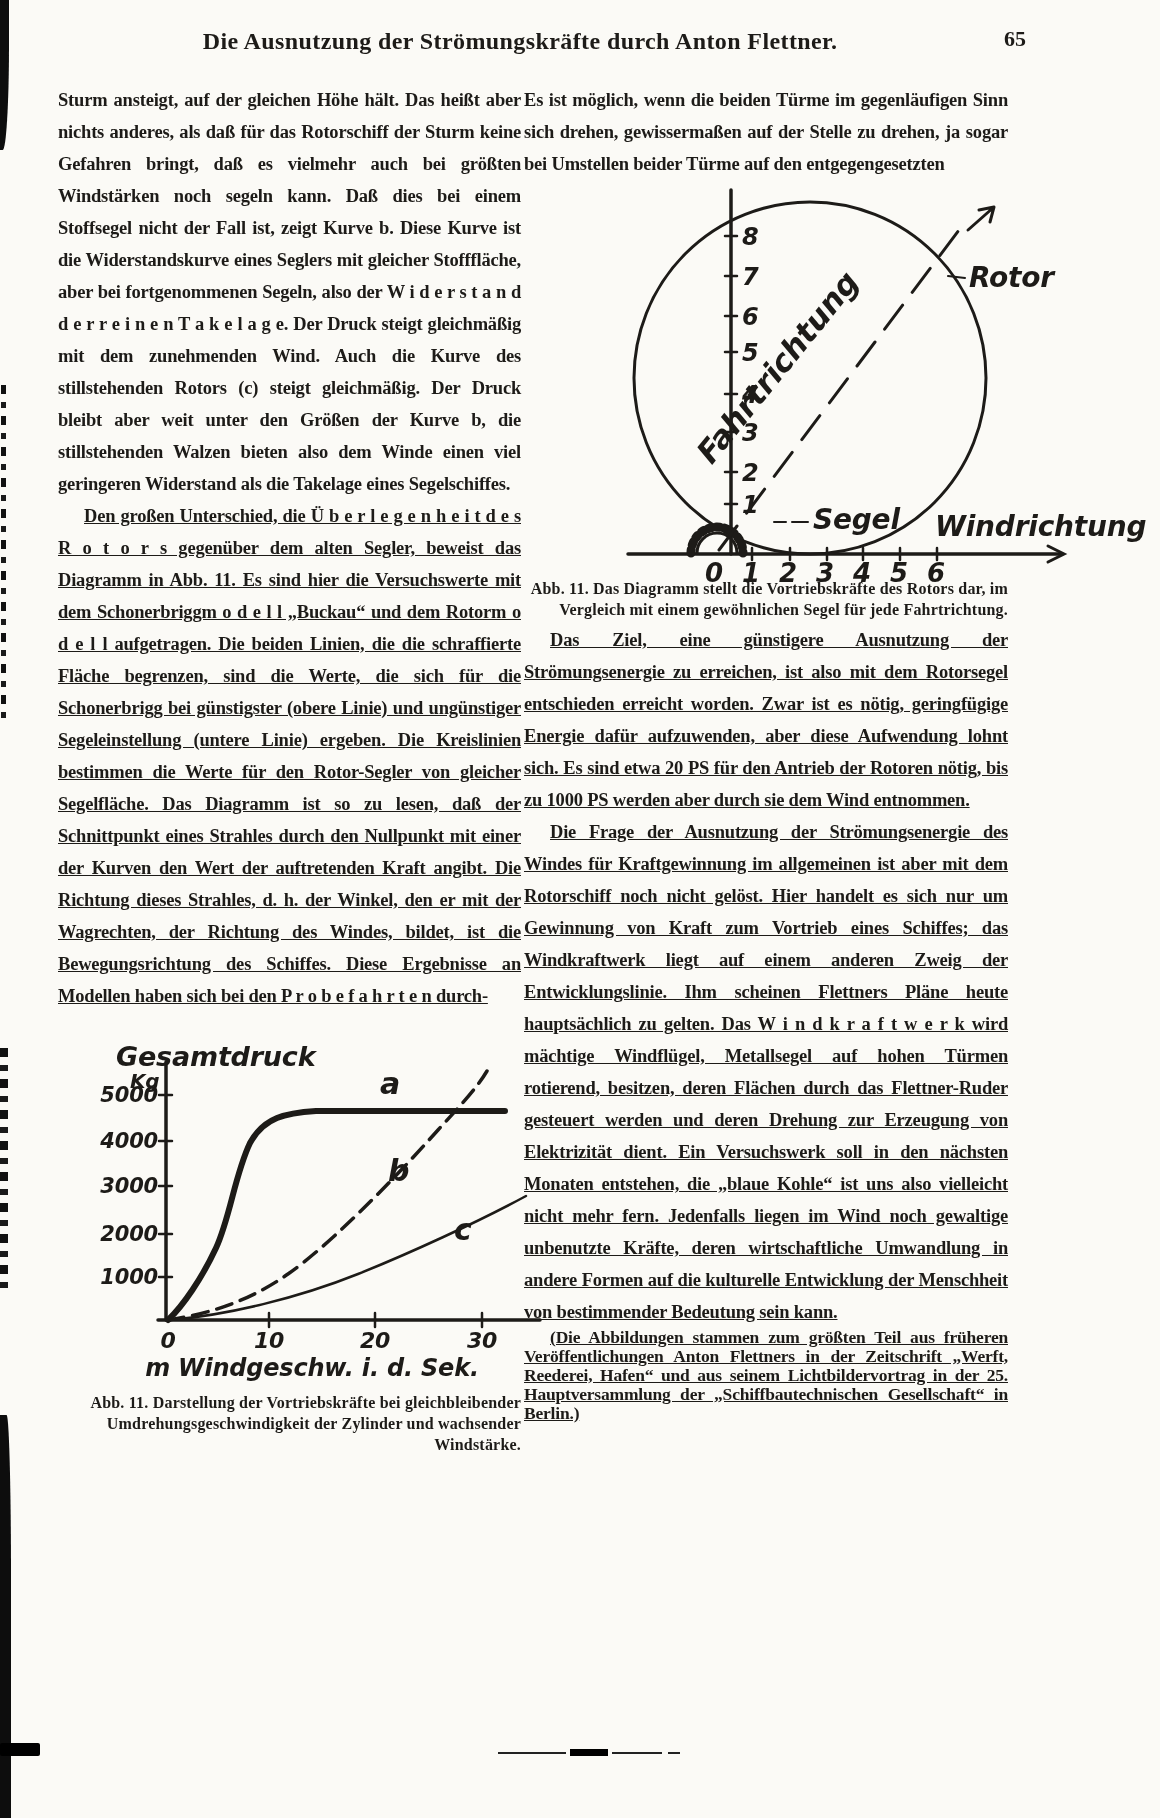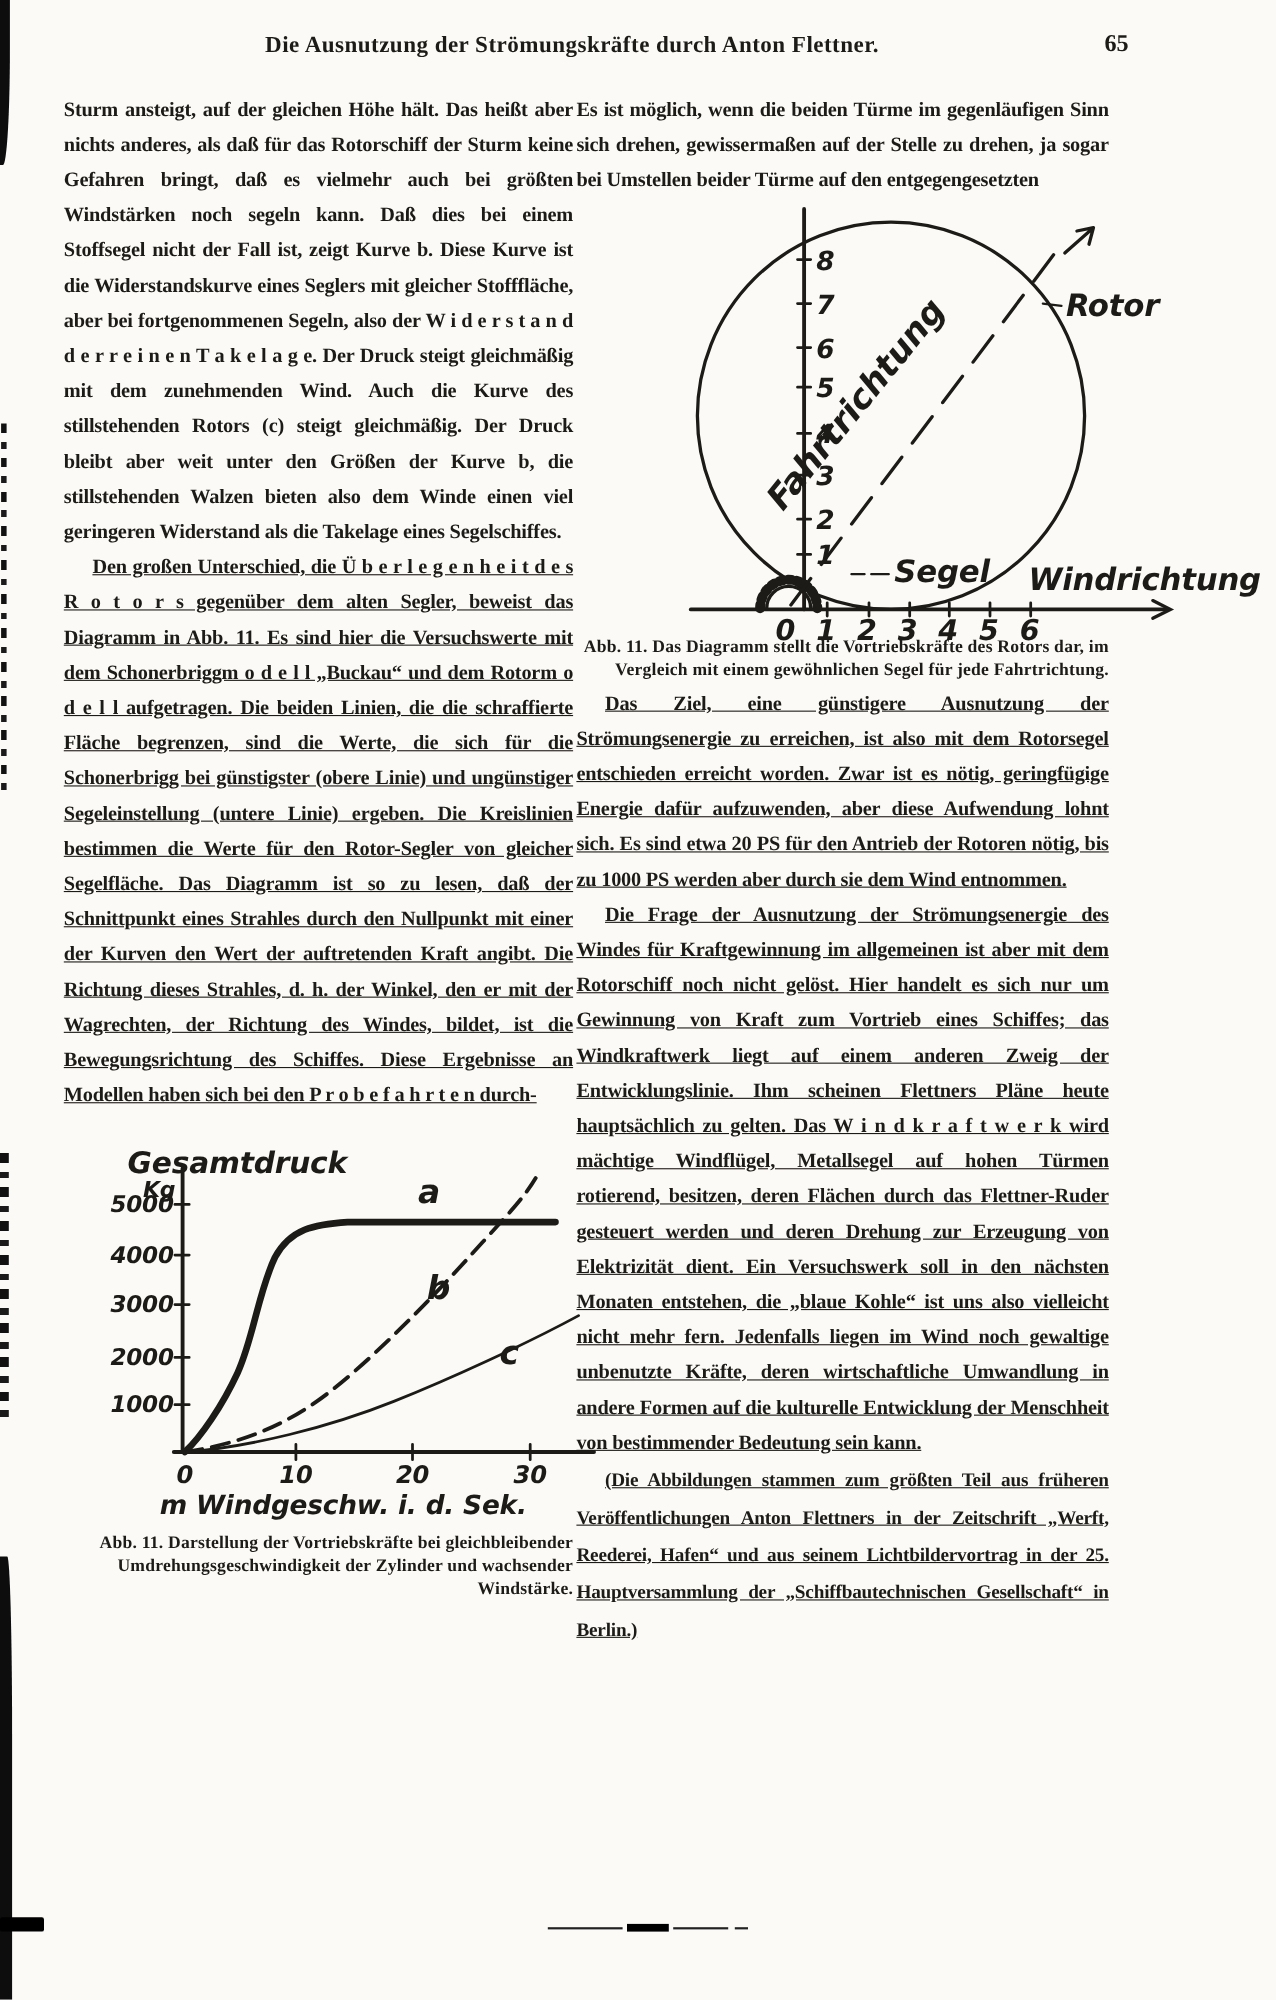--- a/index.html
+++ b/index.html
@@ -4,21 +4,21 @@
 <style>
   html,body{margin:0;padding:0;}
   body{
     width:1160px;height:1818px;position:relative;overflow:hidden;
     background:#fbfaf6;color:#1d1b18;
     font-family:"Liberation Serif", serif;
   }
   
   .page-header-title{
     position:absolute;top:28px;left:150px;width:740px;text-align:center;
-    font-size:21px;font-weight:bold;letter-spacing:.4px;
+    font-size:24px;font-weight:bold;letter-spacing:.4px;
   }
   .page-number{
     position:absolute;top:26px;left:1004px;font-size:22px;font-weight:bold;
   }
   
   .col{
     position:absolute;top:84px;text-align:justify;
     font-size:18.5px;line-height:32px;font-weight:bold;letter-spacing:-0.2px;
     hyphens:auto;
   }
@@ -34,21 +34,21 @@
     font-size:16px;line-height:21px;text-align:right;font-weight:bold;
     letter-spacing:.2px;margin-top:4px;
   }
   .fig10 figcaption{margin-top:8px;}
   svg{display:block;overflow:visible;}
   svg text{
     font-family:"DejaVu Sans", sans-serif;font-style:italic;font-weight:bold;
     fill:#1d1b18;
   }
   svg .stroke{stroke:#1d1b18;fill:none;stroke-linecap:round;}
-  .small-note{font-size:17.5px;line-height:34px;}
+  .small-note{font-size:17.5px;line-height:19px;}
   
   .edge{position:absolute;background:#0d0d0d;}
   .edge.speckle{
     background:repeating-linear-gradient(to bottom,#111 0 9px,rgba(0,0,0,0) 9px 17px,#1a1a1a 17px 23px,rgba(0,0,0,0) 23px 31px);
   }
   .blob{position:absolute;left:0;top:1743px;width:40px;height:13px;background:#000;border-radius:2px;}
   
   .divider{position:absolute;left:498px;top:1749px;width:185px;height:8px;}
   .divider .d-thin{position:absolute;top:3px;height:2px;background:#222;}
   .divider .d-thick{position:absolute;left:72px;top:0;width:38px;height:7px;background:#000;}

